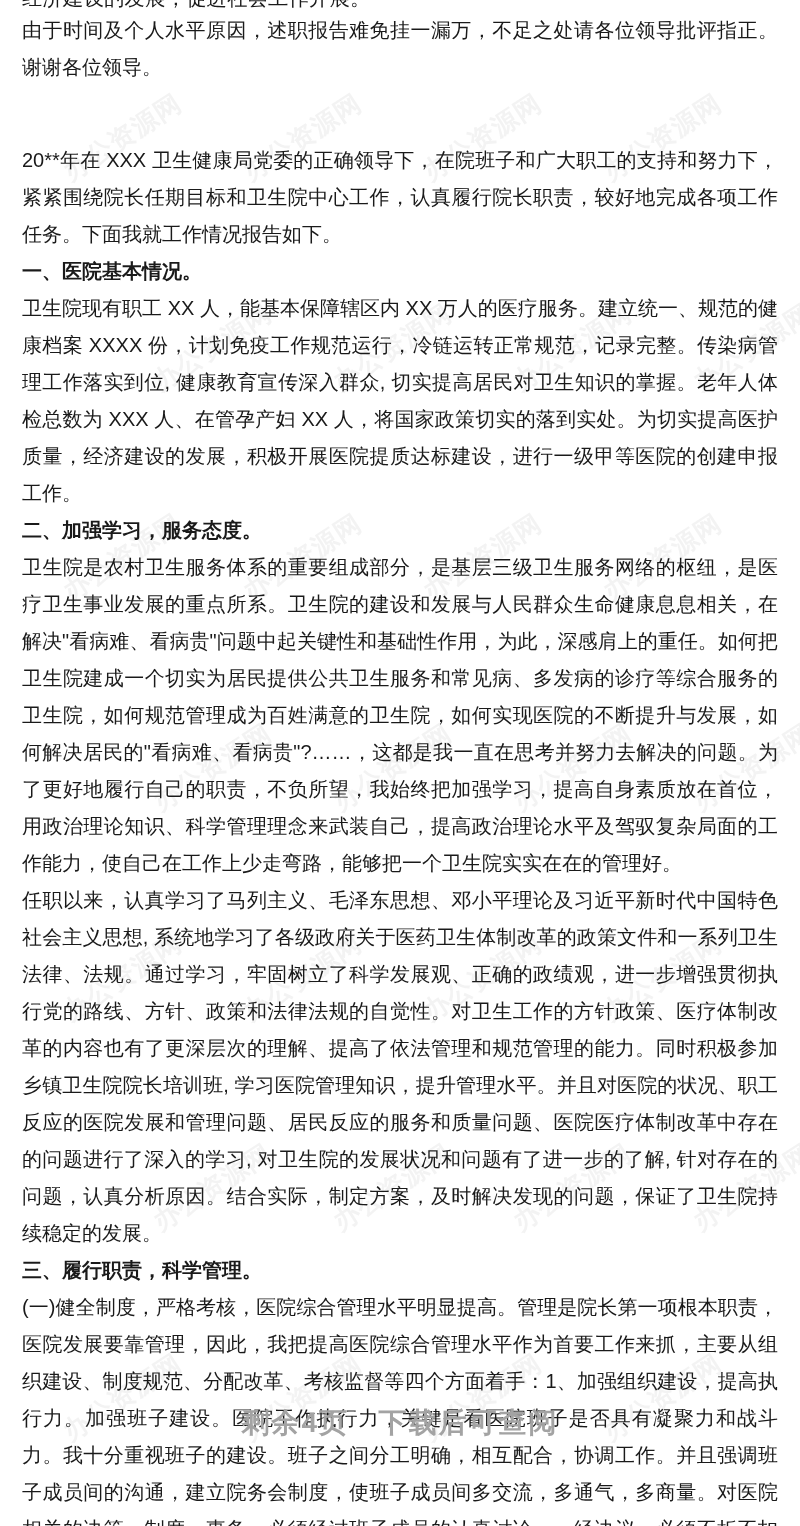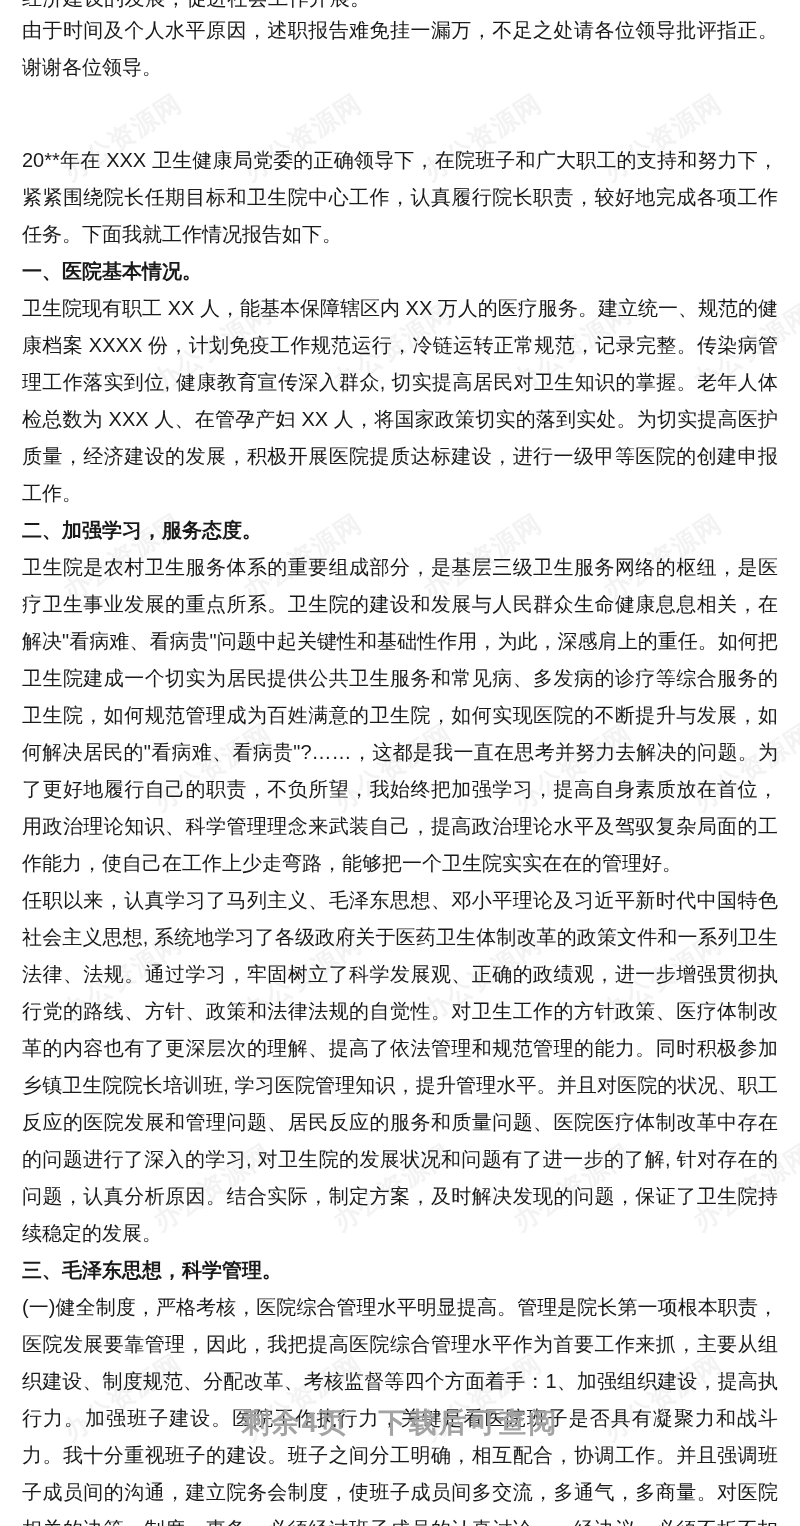--- a/index.html
+++ b/index.html
@@ -137,21 +137,21 @@
   </div>
 
   <div id="blocks-container">
       <p class="para gap-after">由于时间及个人水平原因，述职报告难免挂一漏万，不足之处请各位领导批评指正。谢谢各位领导。</p>
       <p class="para">20**年在 XXX 卫生健康局党委的正确领导下，在院班子和广大职工的支持和努力下，紧紧围绕院长任期目标和卫生院中心工作，认真履行院长职责，较好地完成各项工作任务。下面我就工作情况报告如下。</p>
       <p class="para heading">一、医院基本情况。</p>
       <p class="para">卫生院现有职工 XX 人，能基本保障辖区内 XX 万人的医疗服务。建立统一、规范的健康档案 XXXX 份，计划免疫工作规范运行，冷链运转正常规范，记录完整。传染病管理工作落实到位, 健康教育宣传深入群众, 切实提高居民对卫生知识的掌握。老年人体检总数为 XXX 人、在管孕产妇 XX 人，将国家政策切实的落到实处。为切实提高医护质量，经济建设的发展，积极开展医院提质达标建设，进行一级甲等医院的创建申报工作。</p>
       <p class="para heading">二、加强学习，服务态度。</p>
       <p class="para">卫生院是农村卫生服务体系的重要组成部分，是基层三级卫生服务网络的枢纽，是医疗卫生事业发展的重点所系。卫生院的建设和发展与人民群众生命健康息息相关，在解决"看病难、看病贵"问题中起关键性和基础性作用，为此，深感肩上的重任。如何把卫生院建成一个切实为居民提供公共卫生服务和常见病、多发病的诊疗等综合服务的卫生院，如何规范管理成为百姓满意的卫生院，如何实现医院的不断提升与发展，如何解决居民的"看病难、看病贵"?……，这都是我一直在思考并努力去解决的问题。为了更好地履行自己的职责，不负所望，我始终把加强学习，提高自身素质放在首位，用政治理论知识、科学管理理念来武装自己，提高政治理论水平及驾驭复杂局面的工作能力，使自己在工作上少走弯路，能够把一个卫生院实实在在的管理好。</p>
       <p class="para">任职以来，认真学习了马列主义、毛泽东思想、邓小平理论及习近平新时代中国特色社会主义思想, 系统地学习了各级政府关于医药卫生体制改革的政策文件和一系列卫生法律、法规。通过学习，牢固树立了科学发展观、正确的政绩观，进一步增强贯彻执行党的路线、方针、政策和法律法规的自觉性。对卫生工作的方针政策、医疗体制改革的内容也有了更深层次的理解、提高了依法管理和规范管理的能力。同时积极参加乡镇卫生院院长培训班, 学习医院管理知识，提升管理水平。并且对医院的状况、职工反应的医院发展和管理问题、居民反应的服务和质量问题、医院医疗体制改革中存在的问题进行了深入的学习, 对卫生院的发展状况和问题有了进一步的了解, 针对存在的问题，认真分析原因。结合实际，制定方案，及时解决发现的问题，保证了卫生院持续稳定的发展。</p>
-      <p class="para heading">三、毛泽东思想，科学管理。</p>
+      <p class="para heading">三、履行职责，科学管理。</p>
       <p class="para">(一)健全制度，严格考核，医院综合管理水平明显提高。管理是院长第一项根本职责，医院发展要靠管理，因此，我把提高医院综合管理水平作为首要工作来抓，主要从组织建设、制度规范、分配改革、考核监督等四个方面着手：1、加强组织建设，提高执行力。加强班子建设。医院工作执行力，关键是看医院班子是否具有凝聚力和战斗力。我十分重视班子的建设。班子之间分工明确，相互配合，协调工作。并且强调班子成员间的沟通，建立院务会制度，使班子成员间多交流，多通气，多商量。对医院相关的决策、制度、事务，必须经过班子成员的认真讨论，一经决议，必须不折不扣予以执行，做到有令必行，提高了班子的执行力。2、健全制度流程，规范工作行为，使管理制度更科学、合理，更符合本院的实际情况，便于操作，并将管理制度、奖罚制度等汇集成册，组织全体员工集中学习，做到"理解制度、遵守制度"。通过制度建设，提高了工作效率，规范了服务行为，使医院的管理向制度化、规范化迈进。3、严格监督考核。为了保证每一项制度能落实、每一件工作能完成，制定了严格的考核制度, 对每个科室实行一月一次的考核检查, 每月不定期对各科室的工作进行检查, 包括医疗、公共卫生、服务态度、后勤保障、劳动纪律等。实行卫生技术人员年度考核制度, 考核分 4 个档次，对不称职的职工按相关规定予以相应处理。</p>
     </div>
 
 </div>
 
 <div id="footer-banner">
   <span id="footer-text">剩余4页   下载后可查阅</span>
 </div>
 
 </body></html>

